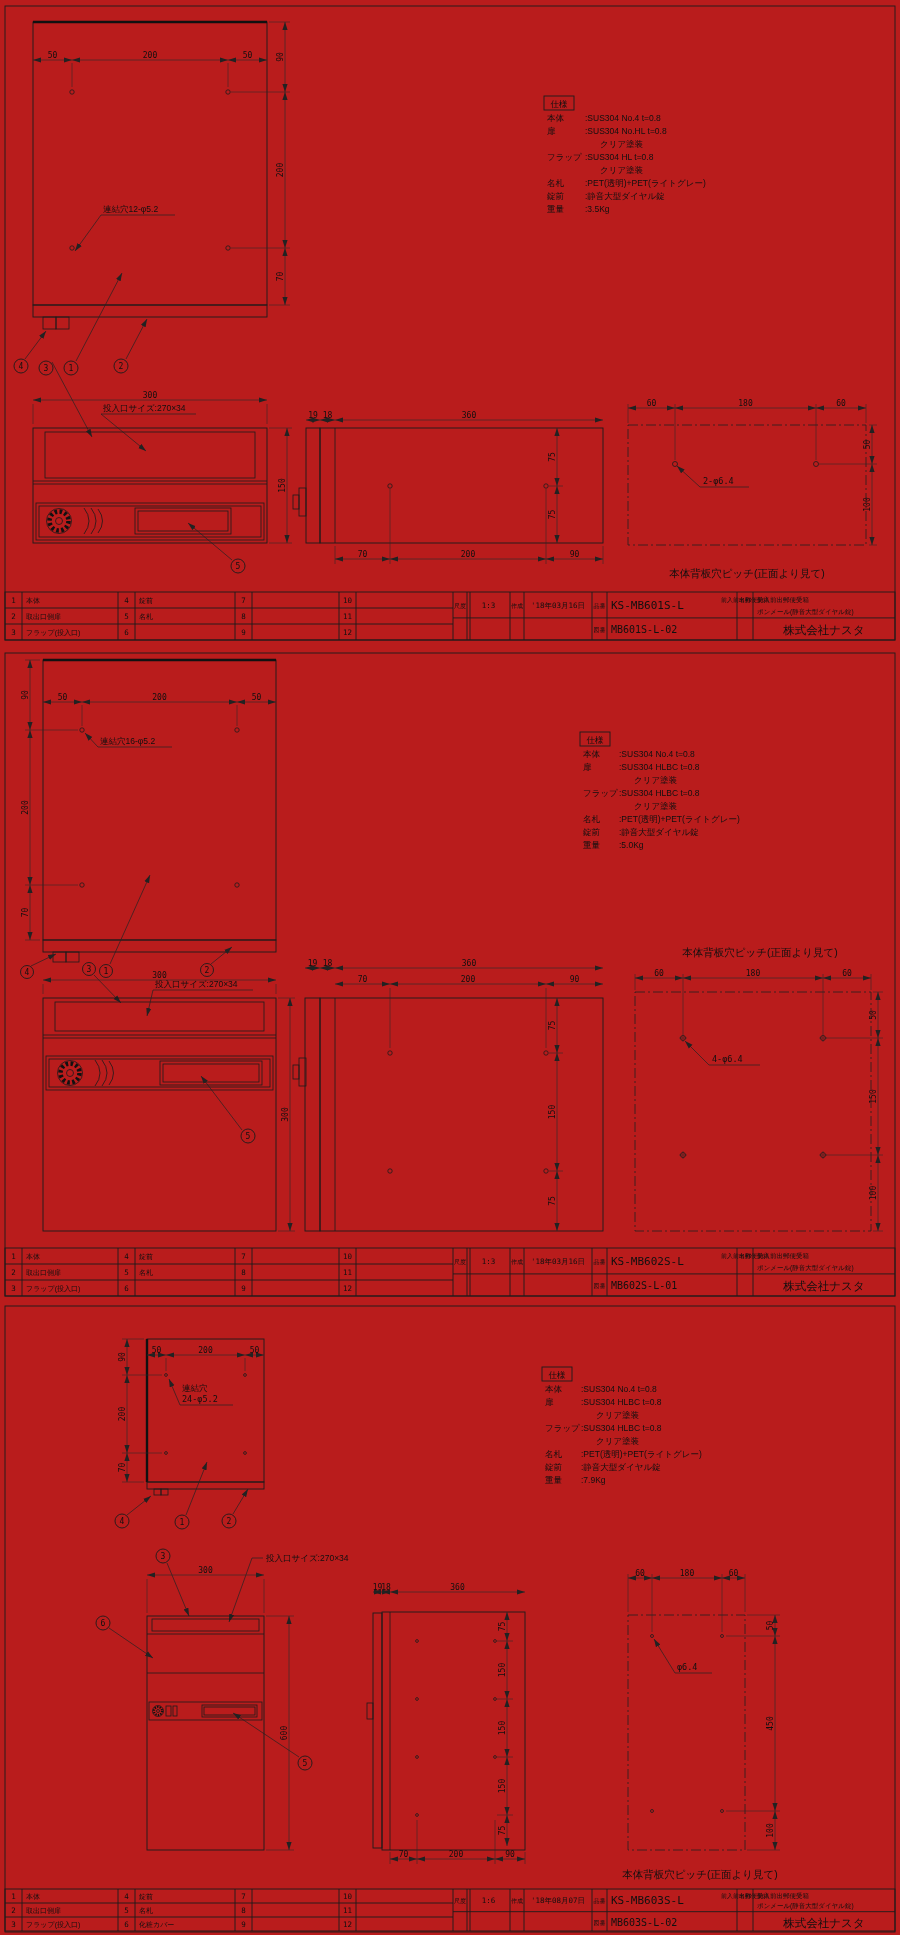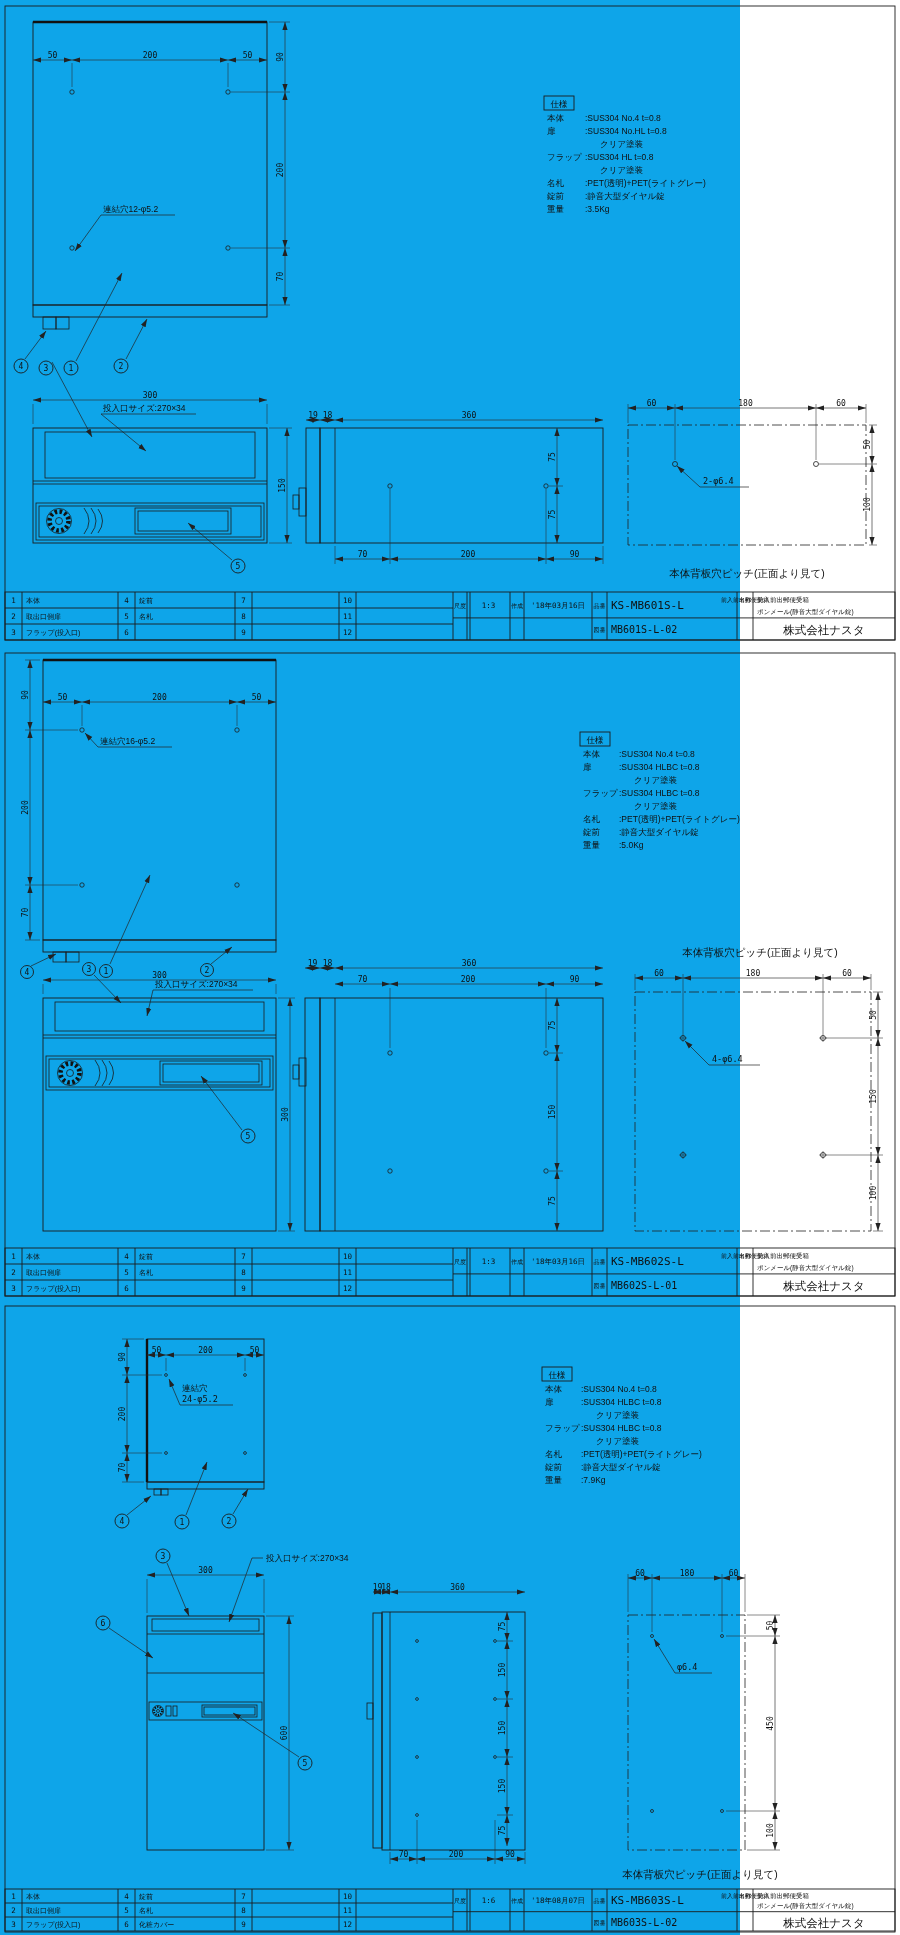--- a/index.html
+++ b/index.html
@@ -1,16 +1,16 @@
 <!DOCTYPE html>
 <html><head>
 <meta charset="utf-8">
 <style>
   html,body{margin:0;padding:0;background:#ffffff;}
-  #page{position:relative;width:740px;height:1935px;background:#0ea5e9;
+  #page{position:relative;width:900px;height:1935px;background:#b91c1c;
         font-family:"Liberation Sans",sans-serif;}
   svg{position:absolute;left:0;top:0;}
   .ln{fill:none;stroke:#1c1c1c;stroke-width:0.9;}
   .f {fill:none;stroke:#1c1c1c;stroke-width:0.8;}
   .thk{fill:none;stroke:#111;stroke-width:2.4;}
   .dim{fill:none;stroke:#2b2b2b;stroke-width:0.65;}
   .ext{fill:none;stroke:#2b2b2b;stroke-width:0.55;}
   .dd{fill:none;stroke:#222;stroke-width:0.8;stroke-dasharray:10 3 2 3;}
   .ldr{fill:none;stroke:#222;stroke-width:0.7;}
   .co{fill:none;stroke:#1c1c1c;stroke-width:0.9;}

